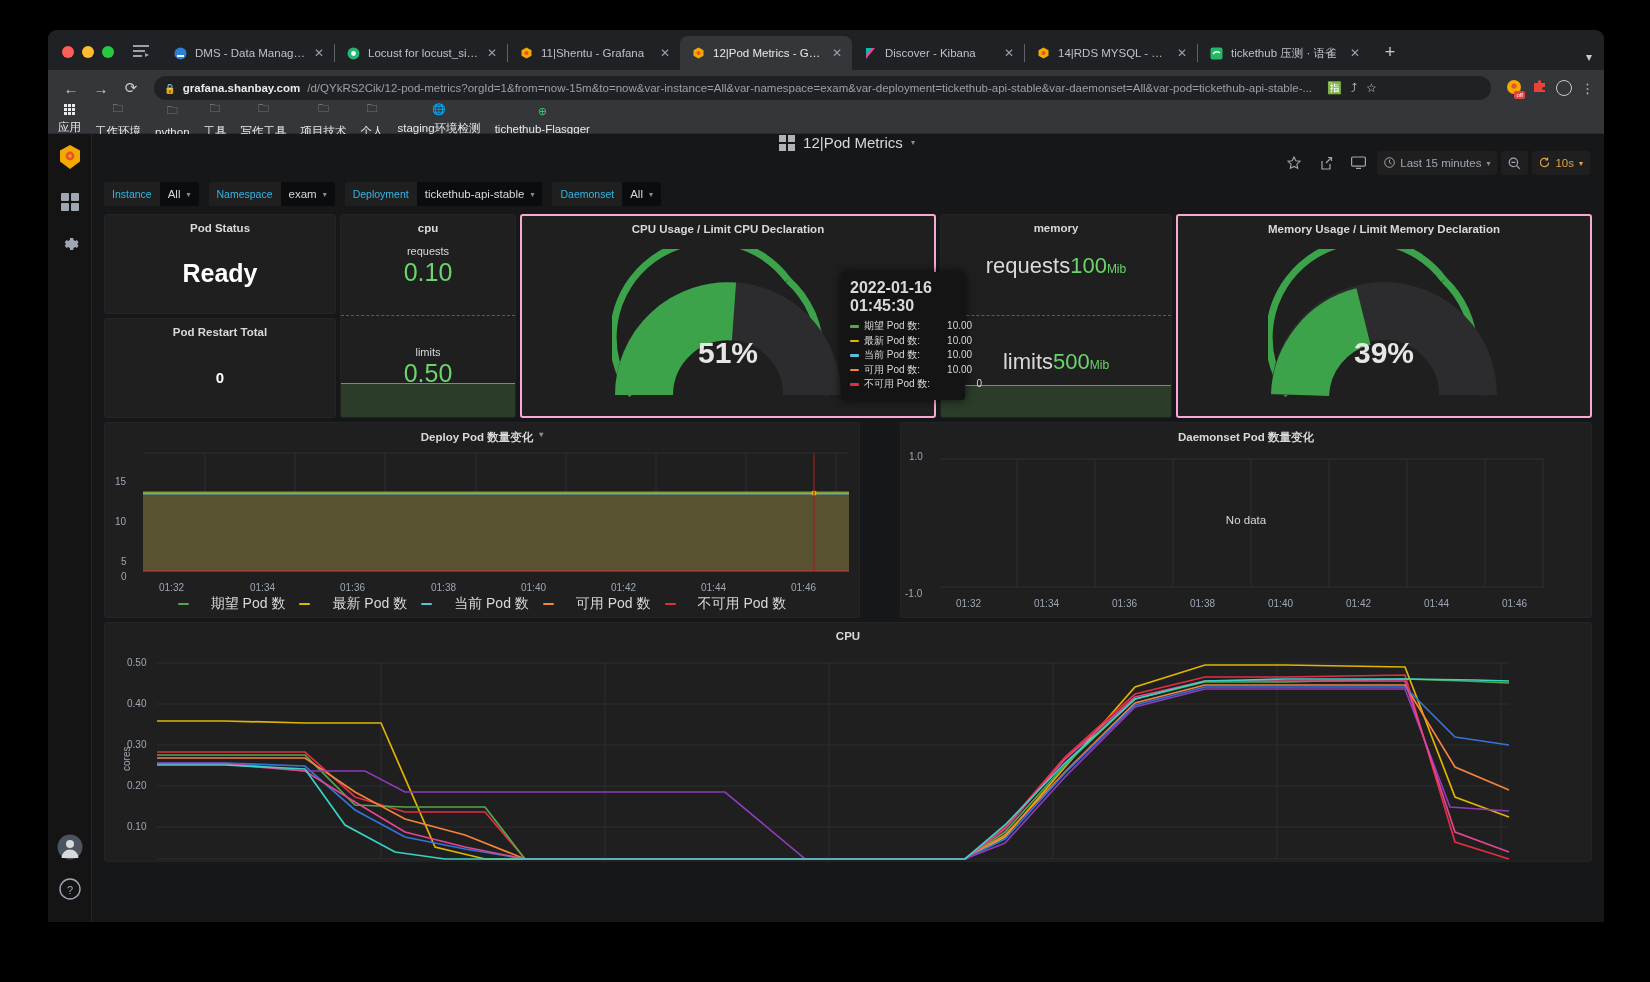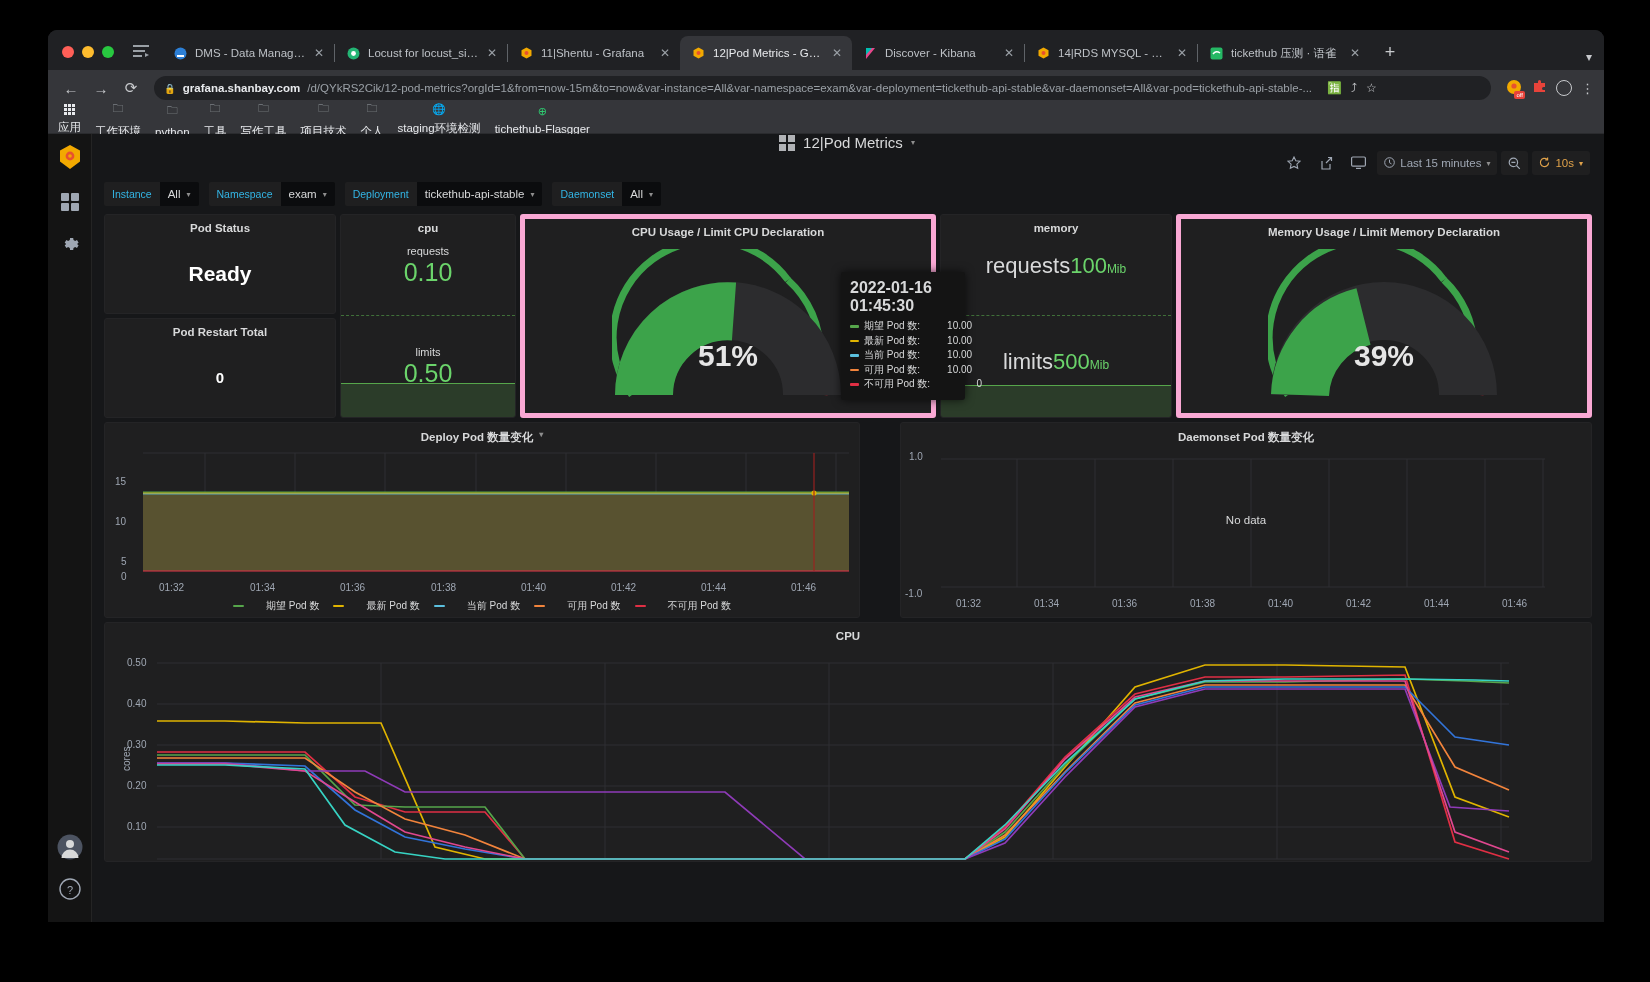--- a/index.html
+++ b/index.html
@@ -119,34 +119,34 @@
   
   .grid { position: relative; padding: 0 12px; }
   .ptitle { text-align: center; color: #d8d9da; font-size: 11.5px; font-weight: bold; padding-top: 7px; }
   .ptitle.withcaret { display: flex; justify-content: center; gap: 6px; }
 
   .row1 { display: flex; gap: 4px; height: 204px; }
   .col-status { width: 232px; display: flex; flex-direction: column; gap: 4px; }
   .stat-panel { background: #1f1f20; border: 1px solid #242426; border-radius: 3px; flex: 1 1 0;
                 display: flex; flex-direction: column; }
   .stat-val { flex: 1 1 auto; display: flex; align-items: center; justify-content: center;
-              color: #fff; font-size: 21px; font-weight: bold; }
+              color: #fff; font-size: 25px; font-weight: bold; }
   .stat-val.small { font-size: 15px; }
 
   .col-cpu { width: 176px; background: #1f1f20; border: 1px solid #242426; border-radius: 3px;
              display: flex; flex-direction: column; position: relative; overflow: hidden; }
   .cell { flex: 1 1 0; position: relative; display: flex; flex-direction: column;
           align-items: center; justify-content: center; }
   .cell .clabel { color: #d8d9da; font-size: 11px; }
   .cell .cval { font-size: 25px; color: #6bd46b; margin-top: 1px; }
   .cell .sparkfill { position: absolute; left: 0; right: 0; bottom: 0; background: rgba(86,166,75,0.22);
                      border-top: 1px solid #56a64b; }
   .cell .sparkline { position: absolute; left: 0; right: 0; border-top: 1px dashed #56a64b; opacity: .6; }
 
-  .col-gauge { flex: 1 1 0; background: #1f1f20; border: 5px solid #f9a8d4; border-radius: 3px;
+  .col-gauge { flex: 1 1 0; background: #1f1f20; border: 2px solid #f9a8d4; border-radius: 3px;
                position: relative; }
   .gauge-wrap { position: absolute; left: 0; right: 0; top: 22px; bottom: 4px;
                 display: flex; align-items: center; justify-content: center; }
   .gauge-val { position: absolute; color: #e6e6e6; font-size: 30px; font-weight: bold; text-align: right; }
 
   .col-mem { width: 232px; background: #1f1f20; border: 1px solid #242426; border-radius: 3px;
              display: flex; flex-direction: column; position: relative; overflow: hidden; }
   .memrow { flex: 1 1 0; position: relative; display: flex; align-items: center; justify-content: center; }
   .memrow .mtxt { position: relative; z-index: 2; font-size: 22px; color: #d8d9da; white-space: nowrap; }
   .memrow .mtxt b { color: #6bd46b; font-weight: normal; }
@@ -157,21 +157,21 @@
 
   
   .row2 { display: flex; gap: 4px; height: 196px; margin-top: 4px; }
   .graph-panel { background: #1f1f20; border: 1px solid #242426; border-radius: 3px; position: relative; }
   .g-left { width: 756px; }
   .g-right { flex: 1 1 0; margin-left: 36px; }
   .plot { position: absolute; left: 0; right: 8px; }
   .axis-lbl { position: absolute; color: #9fa7b3; font-size: 10px; }
   .legend-row { position: absolute; left: 0; right: 0; bottom: 4px; display: flex;
                 justify-content: center; gap: 14px; }
-  .lg { display: flex; align-items: center; gap: 22px; color: #d8d9da; font-size: 10px; }
+  .lg { display: flex; align-items: center; gap: 22px; color: #d8d9da; font-size: 14px; }
   .lg .swatch { width: 11px; height: 2.5px; border-radius: 1px; }
 
   .nodata { position: absolute; left: 0; right: 0; top: 0; bottom: 0; display: flex;
             align-items: center; justify-content: center; color: #d8d9da; font-size: 11.5px; }
 
   
   .tooltip { position: absolute; background: #141414; border-radius: 3px; padding: 7px 9px 8px;
              box-shadow: 0 0 10px rgba(0,0,0,.7); z-index: 30; }
   .tt-title { color: #d8d9da; font-size: 16px; font-weight: bold; text-align: left; margin-bottom: 4px; }
   .tt-row { display: flex; align-items: center; font-size: 10px; color: #d8d9da; line-height: 14.5px; }

